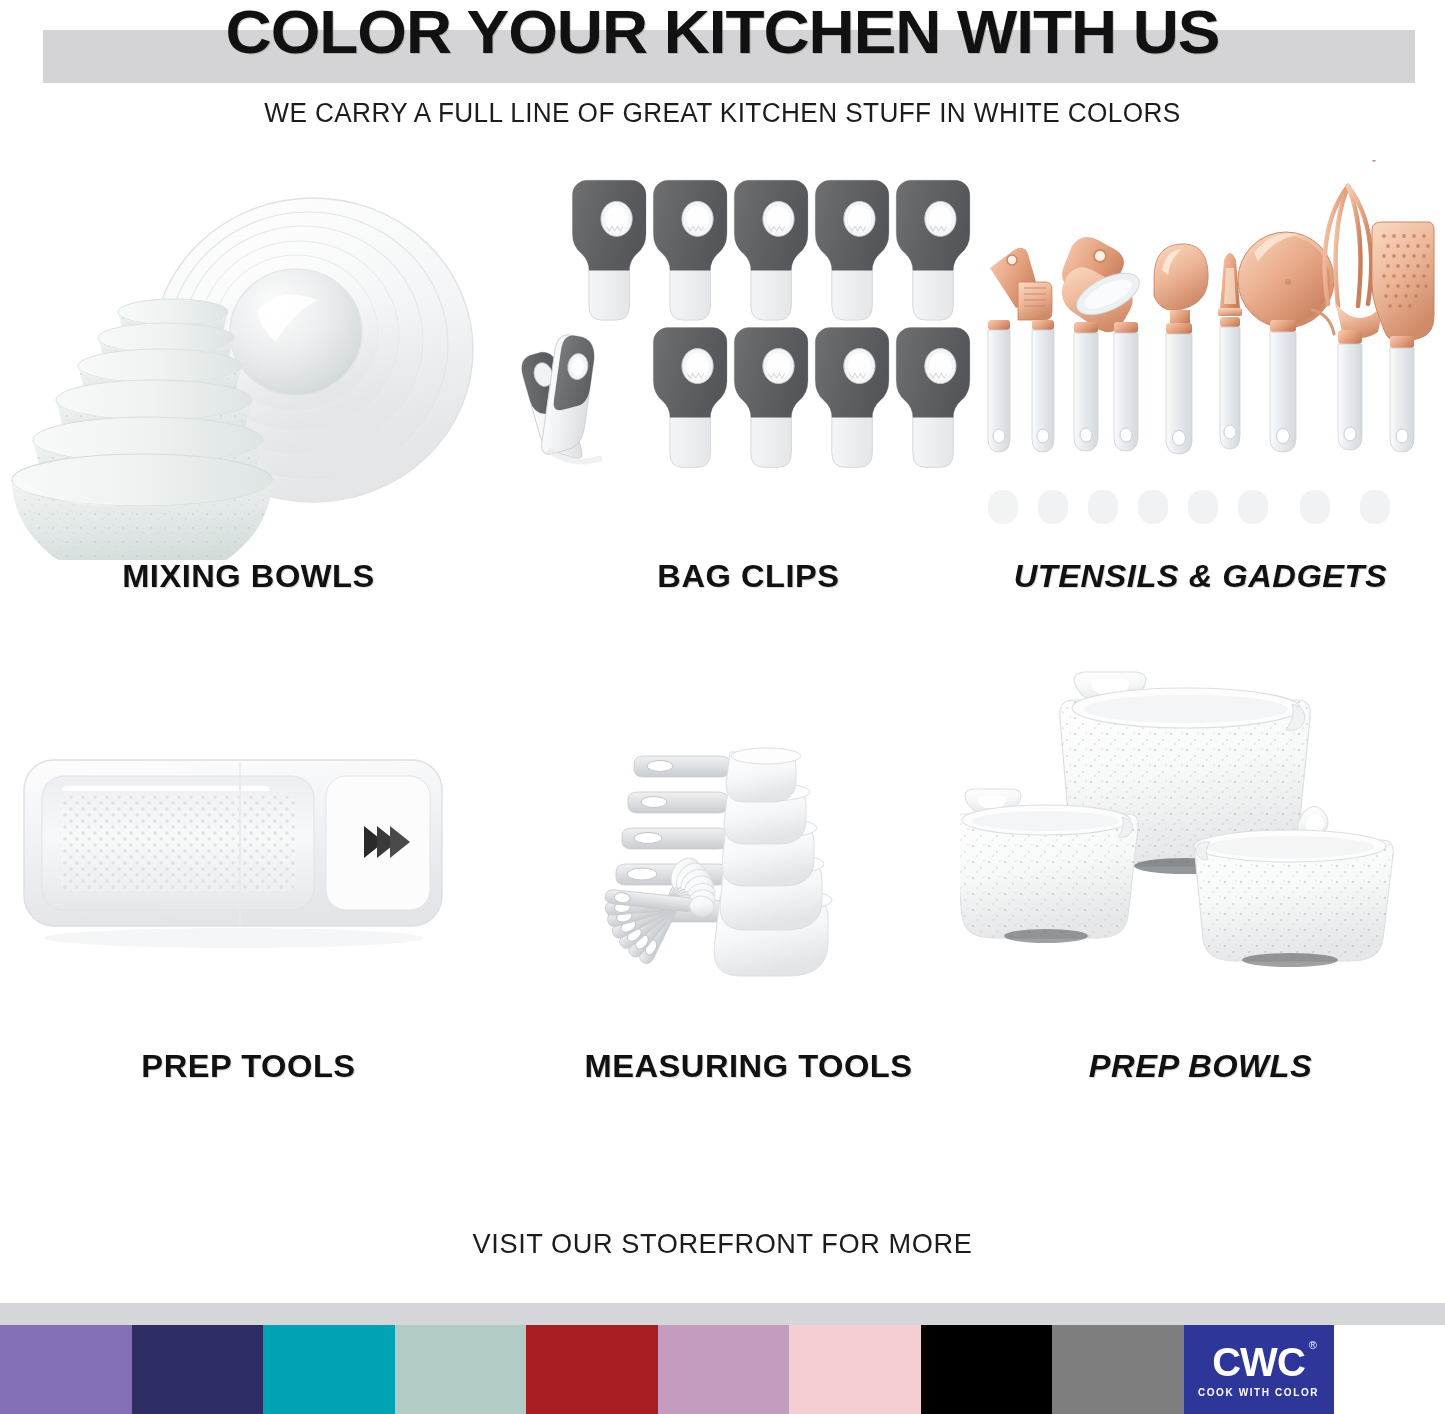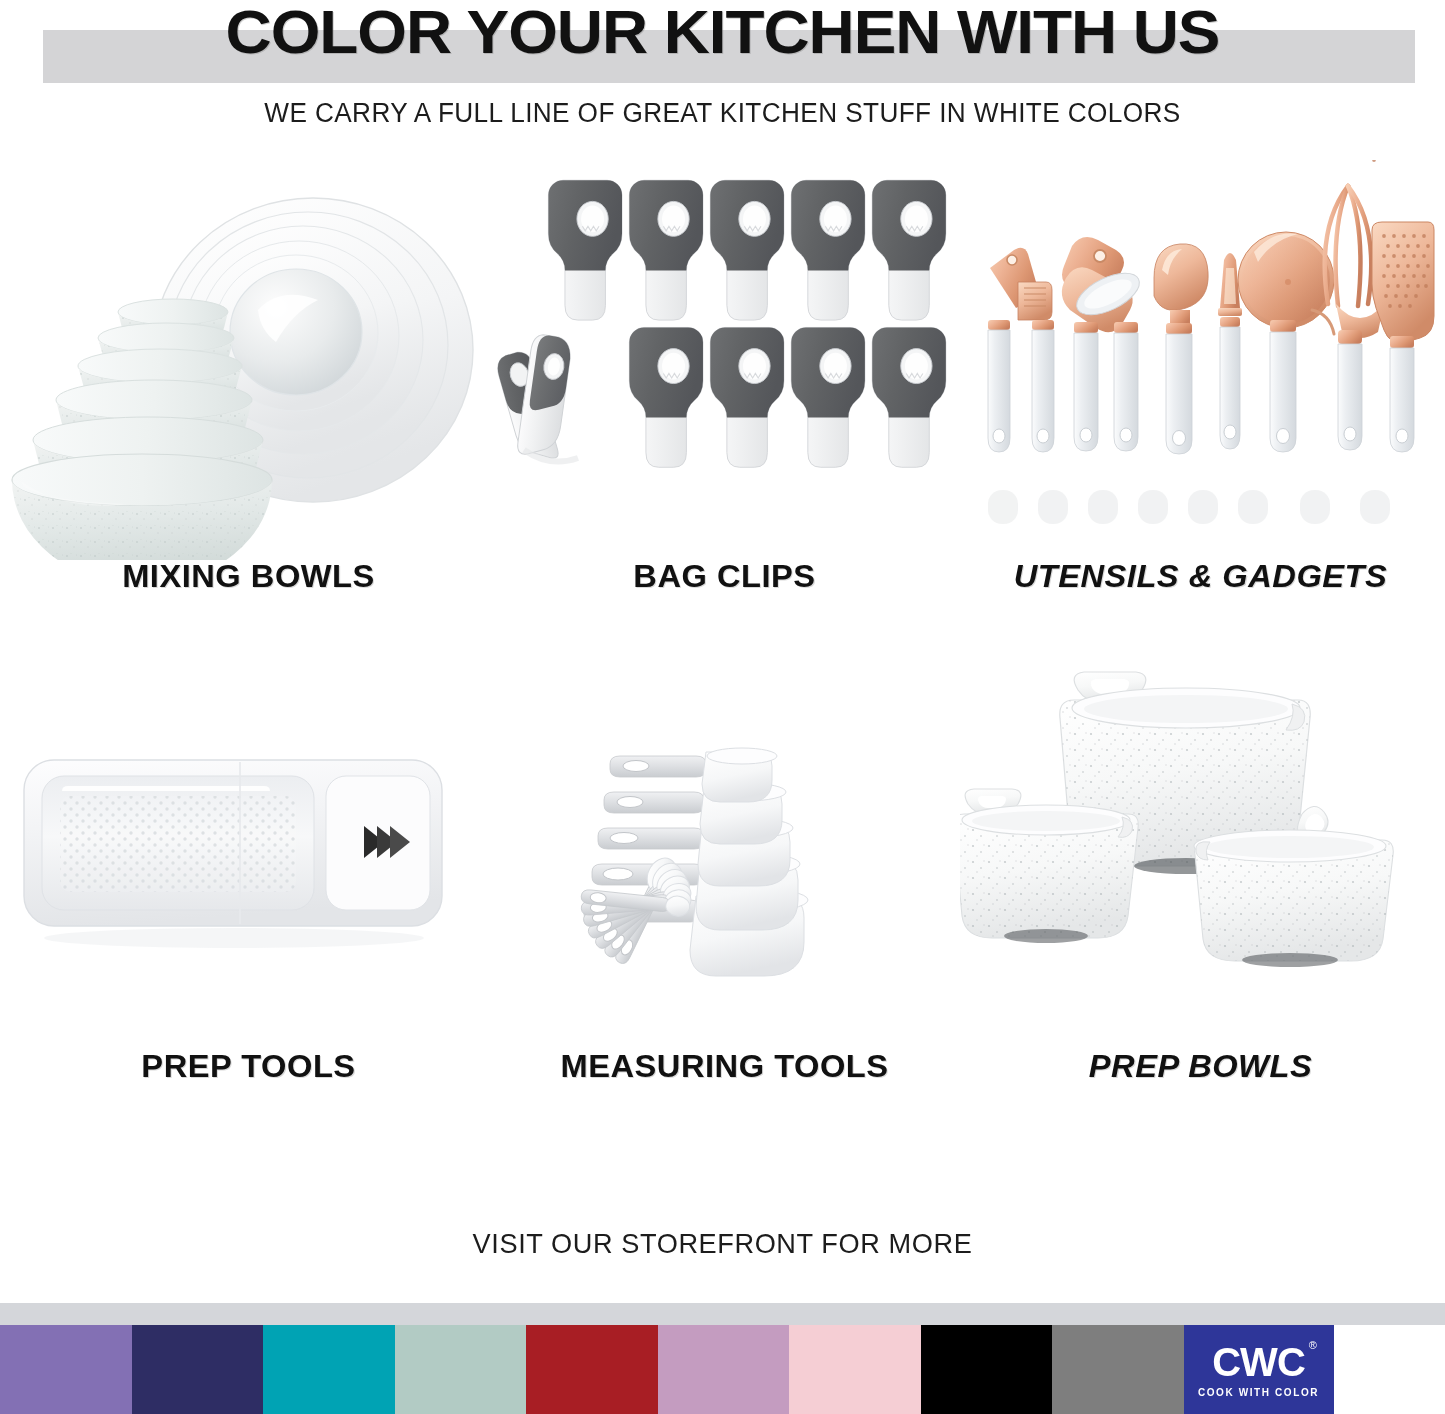--- a/index.html
+++ b/index.html
@@ -66,21 +66,21 @@
     height: 1010px;
   }
   .cell {
     position: absolute;
     width: 481px;
     height: 490px;
   }
   .cell-r0 { top: 10px; }
   .cell-r1 { top: 500px; }
   .cell-c0 { left: 8px; }
-  .cell-c1 { left: 484px; }
+  .cell-c1 { left: 508px; }
   .cell-c2 { left: 960px; font-style: italic; }
 
   .art {
     position: absolute;
     left: 0;
     top: 0;
     width: 481px;
     height: 400px;
   }
   .cat-label {

